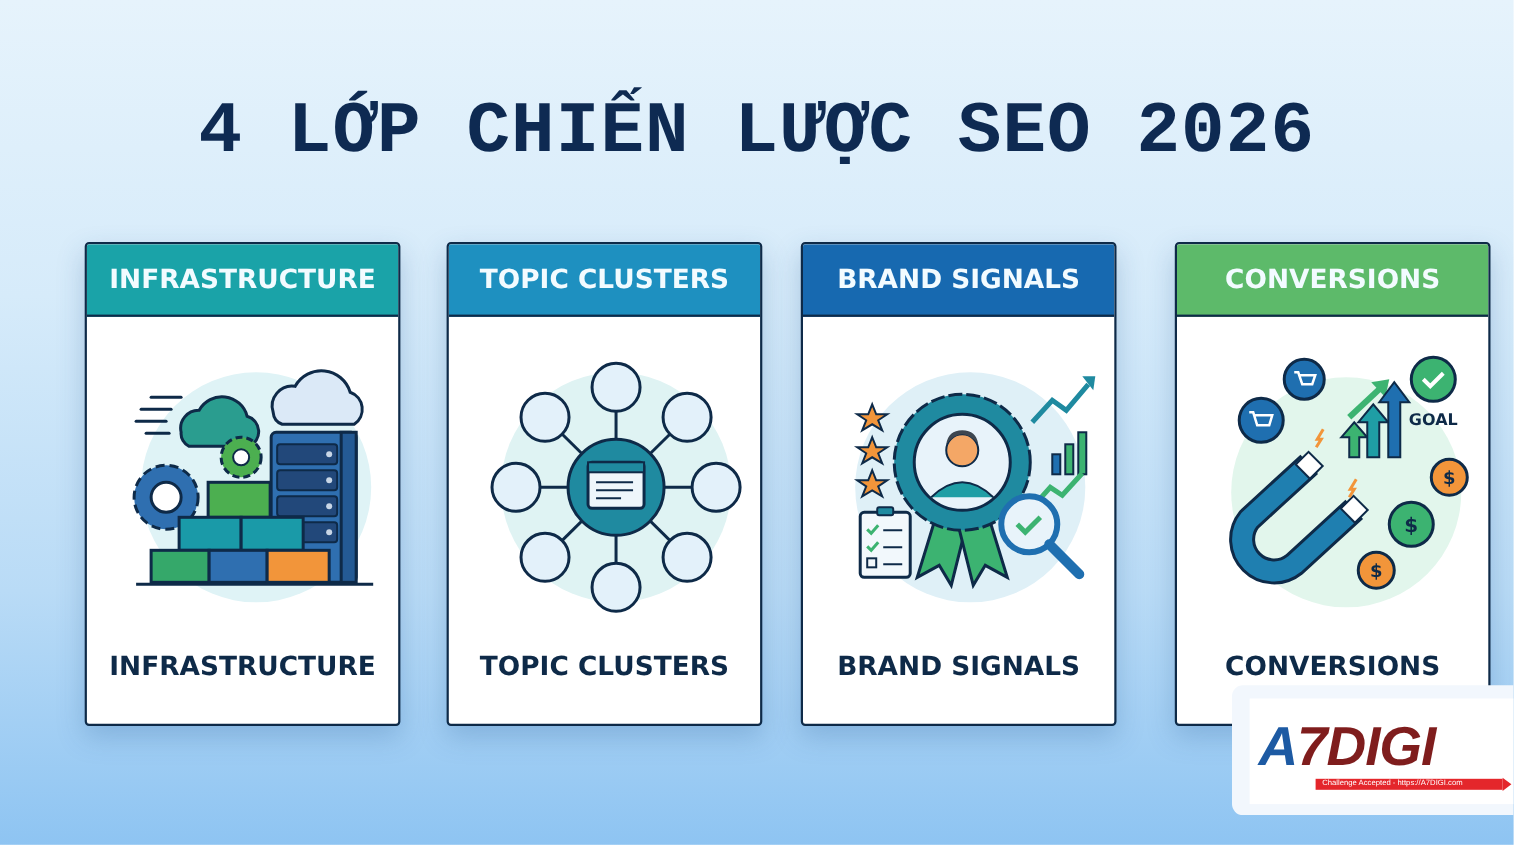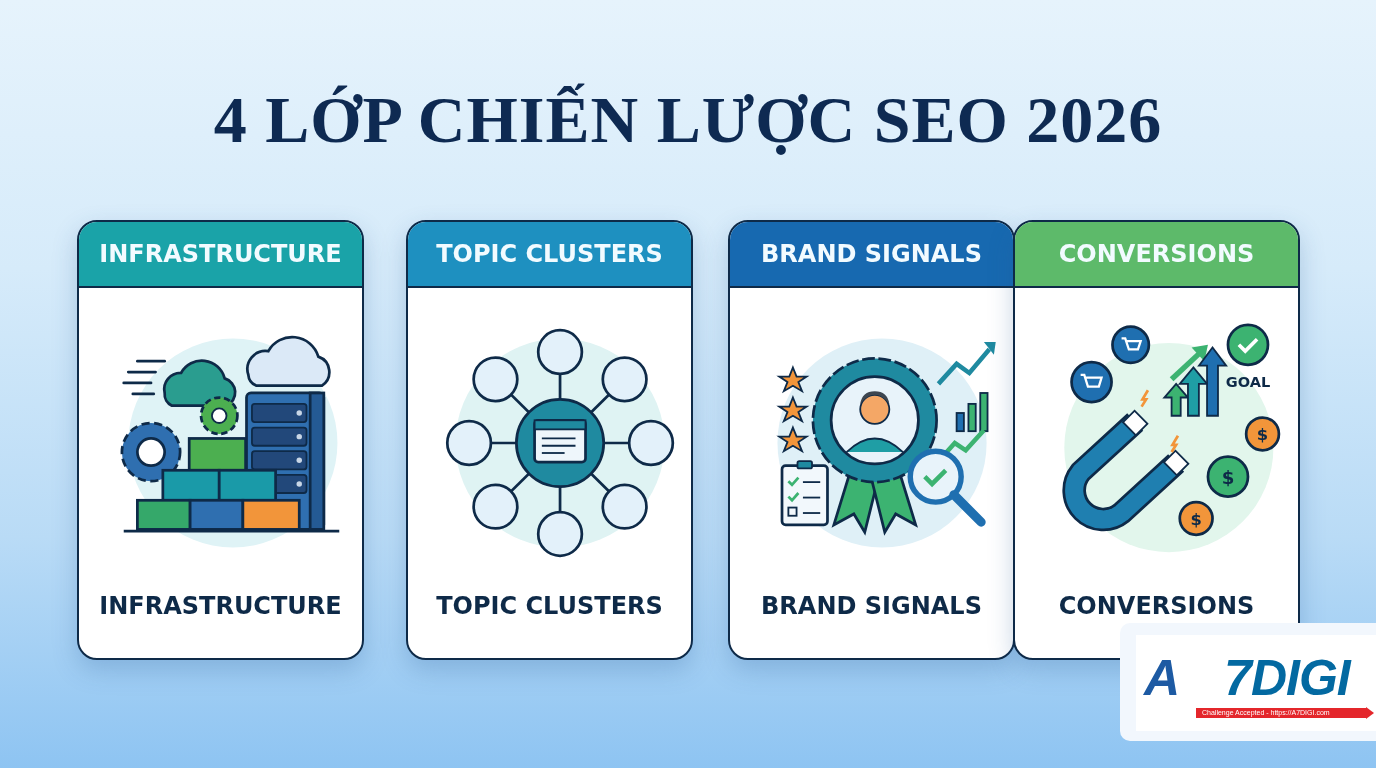--- a/index.html
+++ b/index.html
@@ -5,27 +5,27 @@
   * { box-sizing: border-box; margin: 0; padding: 0; }
   html, body { width: 1376px; height: 768px; overflow: hidden; }
   body {
     position: relative;
     font-family: "DejaVu Sans", sans-serif;
     background: linear-gradient(180deg, #e6f3fc 0%, #d6ebfa 35%, #b9dbf6 70%, #8ec4f2 100%);
   }
   .title {
     position: absolute; left: 0; top: 82px; width: 1376px;
     text-align: center;
-    font-family: Liberation Serif, serif;
+    font-family: Liberation Mono, monospace;
     font-weight: bold; font-size: 66px; letter-spacing: 1px;
     color: #0e2a52;
   }
   .card {
     position: absolute; top: 220px; width: 287px; height: 440px;
-    background: #ffffff; border: 2px solid #0e2a48; border-radius: 20px;
+    background: #ffffff; border: 2px solid #0e2a48; border-radius: 4px;
     overflow: hidden;
     box-shadow: 0 10px 24px rgba(40, 90, 150, 0.25);
   }
   .card-head {
     height: 66px; display: flex; align-items: center; justify-content: center;
     color: #f2fbff; font-weight: bold; font-size: 24px;
     border-bottom: 2px solid #0e2a48;
   }
   .card-illus { position: absolute; left: 0; top: 86px; width: 100%; height: 270px; padding-left: 22px; }
   .card-illus svg { width: 100%; height: 100%; }
@@ -40,21 +40,21 @@
   .logo-inner {
     position: absolute; left: 16px; top: 12px; width: 240px; height: 96px;
     background: #ffffff;
   }
   .logo-text {
     position: absolute; left: 8px; top: 18px;
     font-family: "Liberation Sans", sans-serif; font-weight: bold; font-style: italic;
     font-size: 50px; letter-spacing: -1px; line-height: 50px;
   }
   .logo-a { color: #1d5aa3; }
-  .logo-rest { color: #0369a1; margin-left: 45px; }
+  .logo-rest { color: #7f1d1d; }
   .logo-tagline {
     position: absolute; left: 60px; top: 73px; width: 170px; height: 10px;
     background: #e4262b; color: #ffffff; font-size: 7px; line-height: 10px;
     font-family: "Liberation Sans", sans-serif; padding-left: 6px; white-space: nowrap; overflow: hidden;
   }
   .logo-arrow {
     position: absolute; left: 230px; top: 72px; width: 0; height: 0;
     border-top: 6px solid transparent; border-bottom: 6px solid transparent;
     border-left: 8px solid #e4262b;
   }
@@ -180,21 +180,21 @@
         </g>
       <path d="M205 155 l18-20 l12 8 l20-22" stroke="#3cb371" stroke-width="5" fill="none"></path>
       <circle cx="202" cy="172" r="28" fill="#e8f3fa" stroke="#1f6fb0" stroke-width="6"></circle>
       <path d="M190 172 l8 8 l15-15" stroke="#3cb371" stroke-width="5" fill="none"></path>
       <line x1="222" y1="192" x2="252" y2="222" stroke="#1f6fb0" stroke-width="10" stroke-linecap="round"></line>
     </svg>
   </div>
   <div class="card-foot">BRAND SIGNALS</div>
 </div>
 
-<div class="card" style="left:1013px;">
+<div class="card" style="left:1068px;">
   <div class="card-head" style="background:#5dba6a;">CONVERSIONS</div>
   <div class="card-illus">
     <svg viewBox="0 0 287 270">
       <circle cx="145" cy="140" r="115" fill="#e2f6ec"></circle>
       <circle cx="103" cy="27" r="20" fill="#1f6fb0" stroke="#0e2a48" stroke-width="3"></circle>
       <circle cx="60" cy="68" r="22" fill="#1f6fb0" stroke="#0e2a48" stroke-width="3"></circle>
       <g stroke="#ffffff" stroke-width="2.5" fill="none">
         <path d="M93 20 h4 l4 12 h10 l3-9 h-15"></path>
           <path d="M48 60 h4 l4 13 h12 l3-10 h-17"></path>
       </g>

